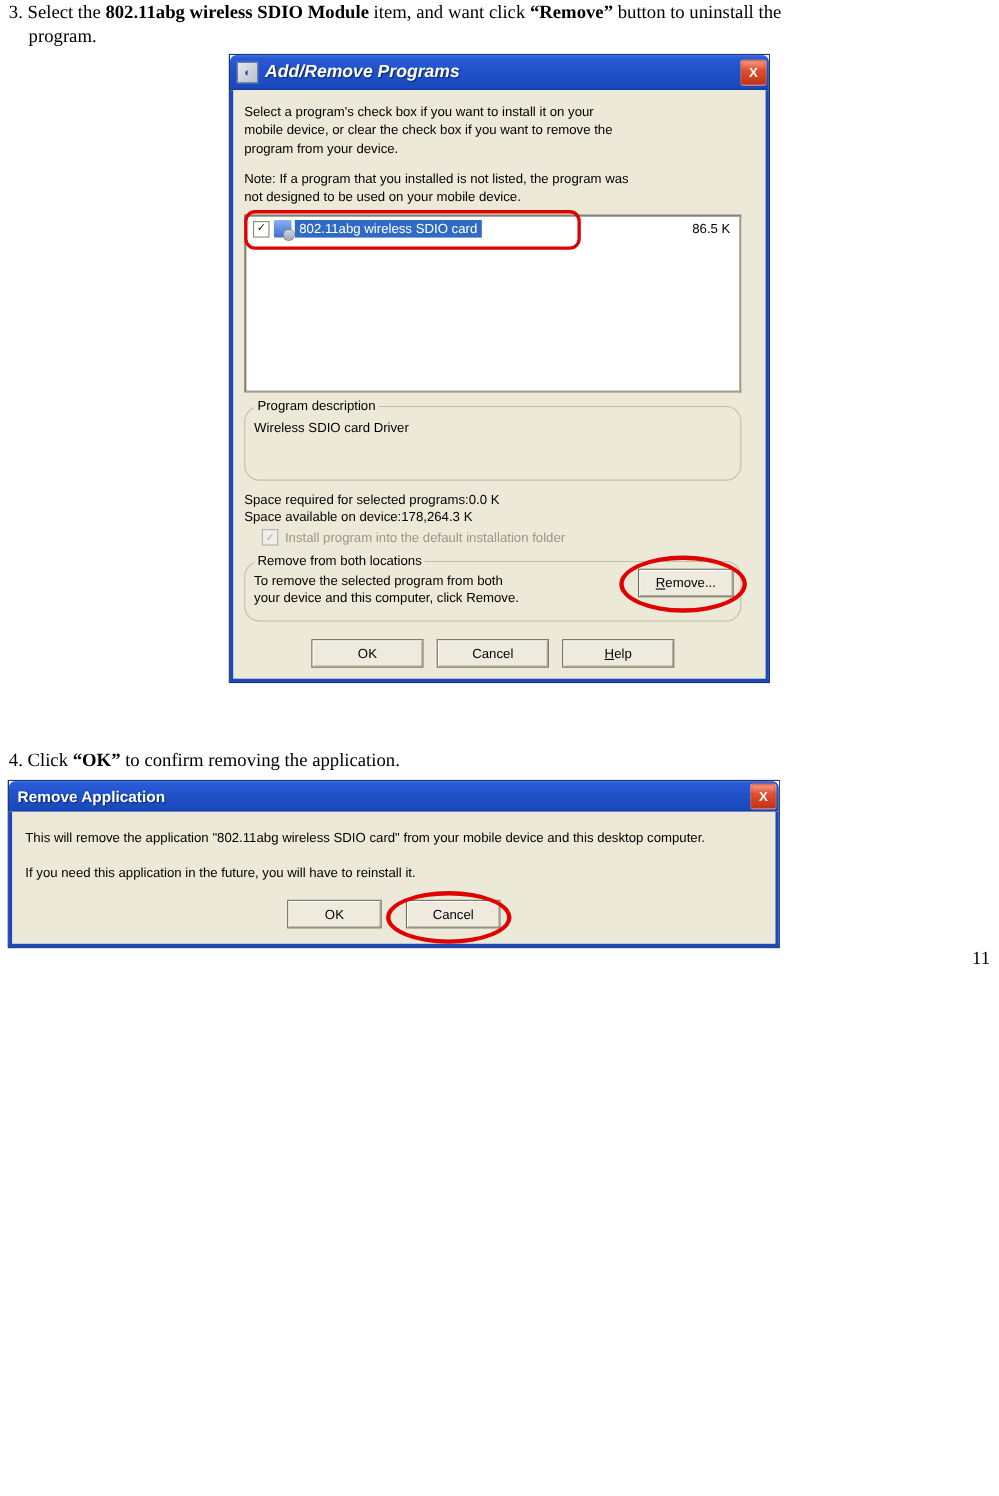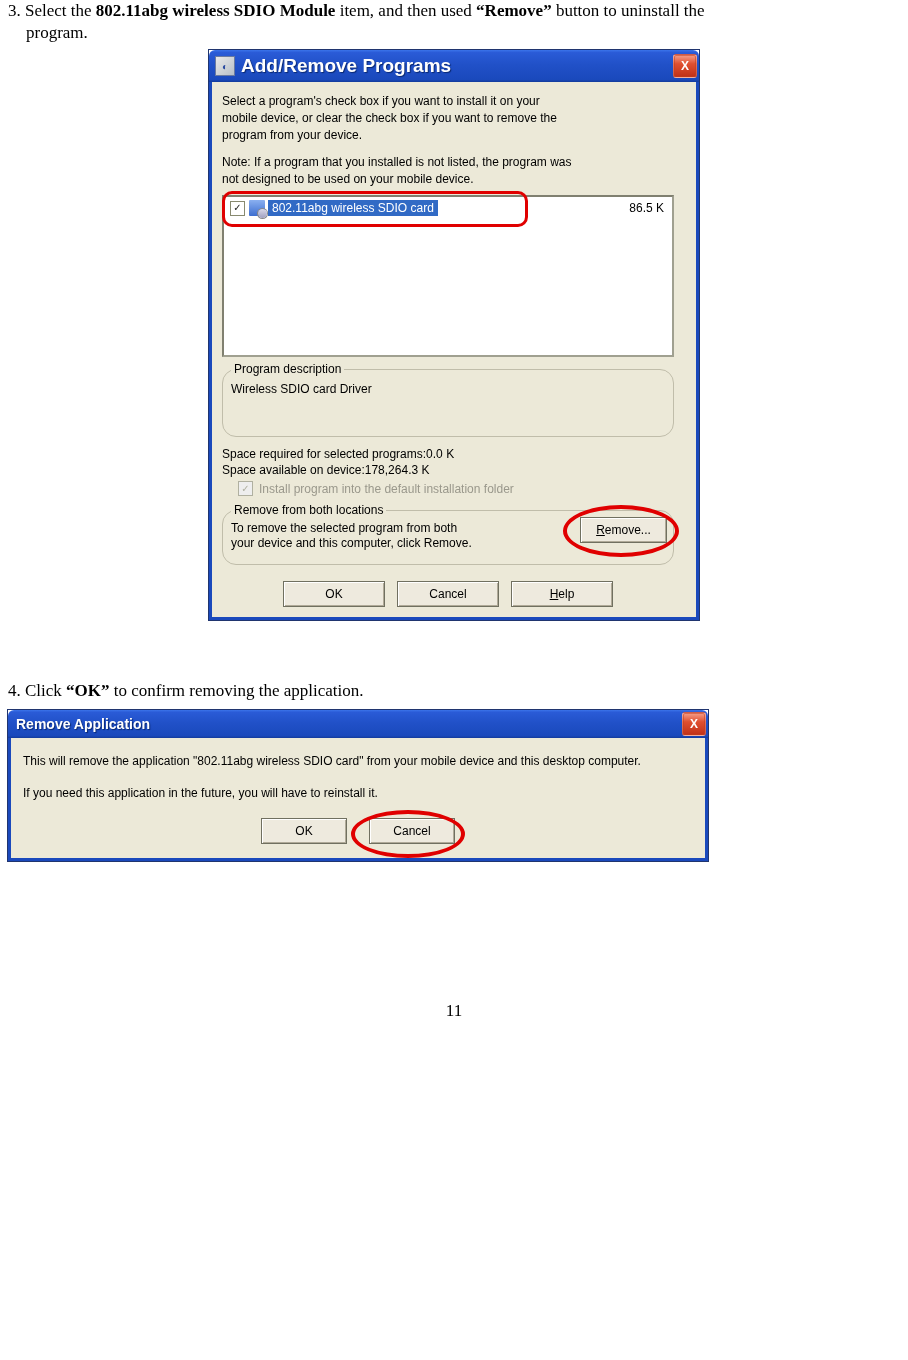--- a/index.html
+++ b/index.html
@@ -48,22 +48,23 @@
   }
   .titlebar .sysicon {
     width:18px;height:18px;margin-right:6px;
     background: linear-gradient(135deg,#e8e8e8,#b8c0c8);
     border:1px solid #6a7aa0;
     display:flex;align-items:center;justify-content:center;
     font-size:10px;color:#2a4aa0;
   }
   .titlebar .t-title {
     font-family: Tahoma, sans-serif;
-    font-size: 19px;
+    font-size: 16px;
     font-weight: bold;
+    font-style: italic;
     text-shadow: 1px 1px 1px #0a2870;
     flex:1;
   }
   .titlebar .t-close {
     width:22px;height:22px;
     background: linear-gradient(to bottom,#f5a08c,#e05030 40%,#c03018);
     border:1px solid #fff3;
     border-radius:3px;
     color:#fff;display:flex;align-items:center;justify-content:center;
     font-weight:bold;font-size:12px;
@@ -174,30 +175,30 @@
   .dlg-body2{
     background:#ece9d8;border:3px solid #1a49bc;border-top:none;
     padding:12px 12px 14px 12px;position:relative;
   }
   .dlg-body2 p{margin:4px 0 18px 0;}
   .btnrow2{display:flex;justify-content:center;gap:22px;position:relative;}
   .btnrow2 .pb{width:84px;height:24px;
     font-family:Tahoma,sans-serif;font-size:12px;background:#eeeade;
     border:1px solid #707060;box-shadow: inset 1px 1px 0 #fff, inset -1px -1px 0 #b0aa98;
     display:flex;align-items:center;justify-content:center;cursor:default;}
-  .page-number{text-align:center;margin-top:140px;}
+  .page-number{text-align:right;}
 </style>
 </head>
 <body>
 
 <div class="page">
 
   <div class="step">
     <div class="hang">
-      <span>3. Select the </span><span class="bold">802.11abg wireless SDIO Module</span><span> item, and then used </span><span class="bold">“Remove”</span><span> button to uninstall the</span>
+      <span>3. Select the </span><span class="bold">802.11abg wireless SDIO Module</span><span> item, and want click </span><span class="bold">“Remove”</span><span> button to uninstall the</span>
     </div>
     <div style="padding-left:18px;">program.</div>
   </div>
 
   <div class="screenshot-wrap">
     <div class="dlg1">
       <div class="titlebar">
         <div class="sysicon">◐</div>
         <div class="t-title">Add/Remove Programs</div>
         <div class="t-close">X</div>

